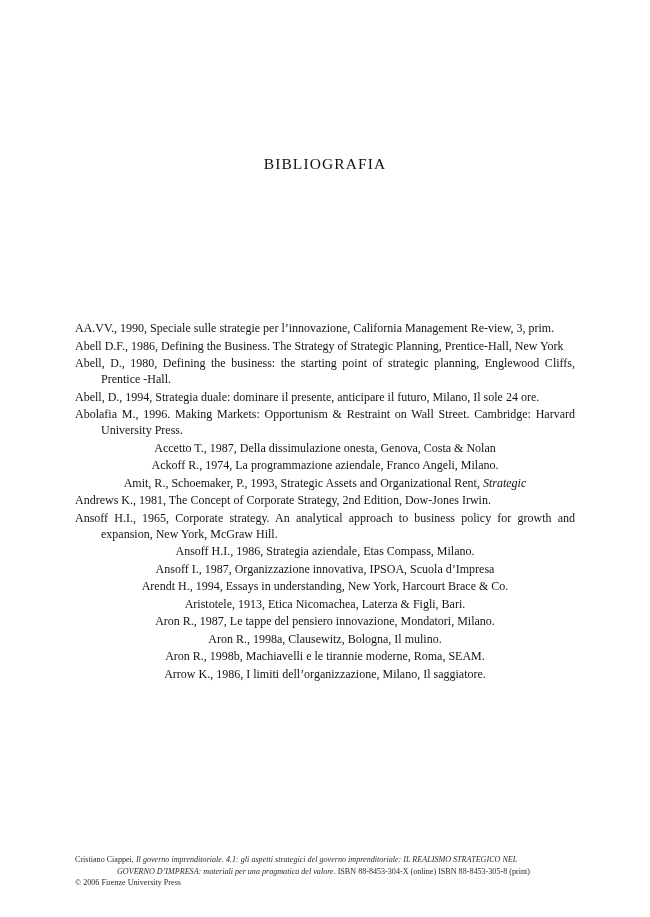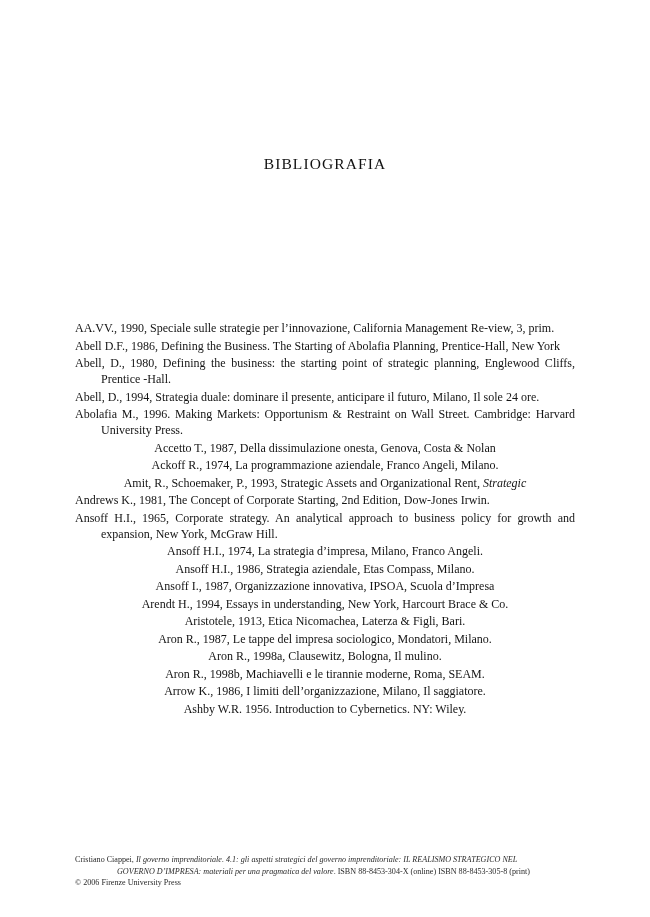--- a/index.html
+++ b/index.html
@@ -72,39 +72,37 @@
 </style>
 </head>
 <body>
 
 <div class="page">
 
   <div class="page-title">BIBLIOGRAFIA</div>
 
   <div class="refs">
       <div class="ref"><span>AA.VV., 1990, Speciale sulle strategie per l’innovazione, California Management Re-view, 3, prim.</span></div>
-      <div class="ref"><span>Abell D.F., 1986, Defining the Business. The Starting of Abolafia Planning, Prentice-Hall, New York</span></div>
+      <div class="ref"><span>Abell D.F., 1986, Defining the Business. The Strategy of Strategic Planning, Prentice-Hall, New York</span></div>
       <div class="ref"><span>Abell, D., 1980, Defining the business: the starting point of strategic planning, Englewood Cliffs, Prentice -Hall.</span></div>
       <div class="ref"><span>Abell, D., 1994, Strategia duale: dominare il presente, anticipare il futuro, Milano, Il sole 24 ore.</span></div>
       <div class="ref"><span>Abolafia M., 1996. Making Markets: Opportunism &amp; Restraint on Wall Street. Cambridge: Harvard University Press.</span></div>
       <div class="ref nj"><span>Accetto T., 1987, Della dissimulazione onesta, Genova, Costa &amp; Nolan</span></div>
       <div class="ref nj"><span>Ackoff R., 1974, La programmazione aziendale, Franco Angeli, Milano.</span></div>
       <div class="ref nj"><span>Amit, R., Schoemaker, P., 1993, Strategic Assets and Organizational Rent, </span><i>Strategic</i></div>
-      <div class="ref"><span>Andrews K., 1981, The Concept of Corporate Starting, 2nd Edition, Dow-Jones Irwin.</span></div>
+      <div class="ref"><span>Andrews K., 1981, The Concept of Corporate Strategy, 2nd Edition, Dow-Jones Irwin.</span></div>
       <div class="ref"><span>Ansoff H.I., 1965, Corporate strategy. An analytical approach to business policy for growth and expansion, New York, McGraw Hill.</span></div>
-      <div class="ref nj"><span>Ansoff H.I., 1974, La strategia d’impresa, Milano, Franco Angeli.</span></div>
       <div class="ref nj"><span>Ansoff H.I., 1986, Strategia aziendale, Etas Compass, Milano.</span></div>
       <div class="ref nj"><span>Ansoff I., 1987, Organizzazione innovativa, IPSOA, Scuola d’Impresa</span></div>
       <div class="ref nj"><span>Arendt H., 1994, Essays in understanding, New York, Harcourt Brace &amp; Co.</span></div>
       <div class="ref nj"><span>Aristotele, 1913, Etica Nicomachea, Laterza &amp; Figli, Bari.</span></div>
-      <div class="ref nj"><span>Aron R., 1987, Le tappe del impresa sociologico, Mondatori, Milano.</span></div>
+      <div class="ref nj"><span>Aron R., 1987, Le tappe del pensiero innovazione, Mondatori, Milano.</span></div>
       <div class="ref nj"><span>Aron R., 1998a, Clausewitz, Bologna, Il mulino.</span></div>
       <div class="ref nj"><span>Aron R., 1998b, Machiavelli e le tirannie moderne, Roma, SEAM.</span></div>
       <div class="ref nj"><span>Arrow K., 1986, I limiti dell’organizzazione, Milano, Il saggiatore.</span></div>
-      <div class="ref nj"><span>Ashby W.R. 1956. Introduction to Cybernetics. NY: Wiley.</span></div>
     </div>
 
   <div class="footer">
     <span class="l1"><span>Cristiano Ciappei, </span><i>Il governo imprenditoriale. 4.1: gli aspetti strategici del governo imprenditoriale: IL REALISMO STRATEGICO NEL</i></span>
     <span class="l2"><i>GOVERNO D’IMPRESA: materiali per una pragmatica del valore</i><span>. ISBN 88-8453-304-X (online) ISBN 88-8453-305-8 (print)</span></span>
     <span class="l3">© 2006 Firenze University Press</span>
   </div>
 
 </div>
 

